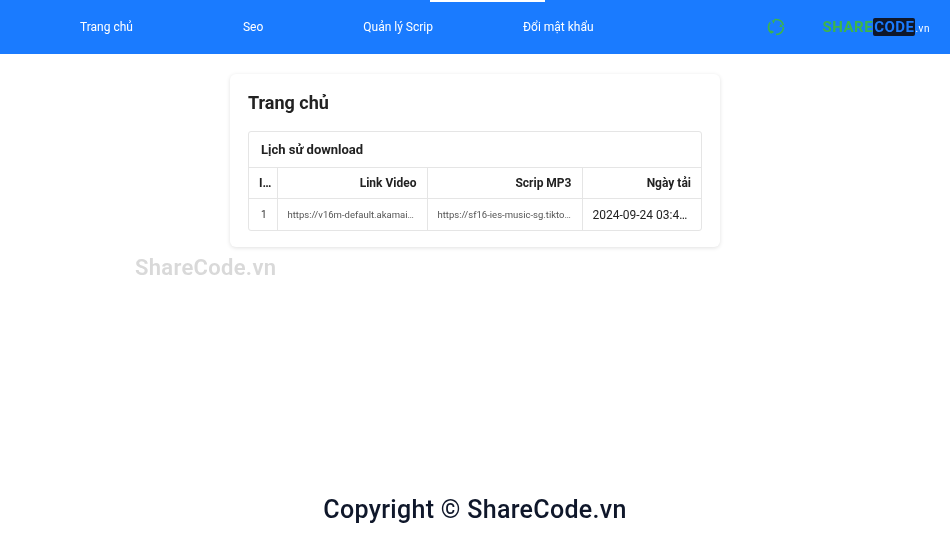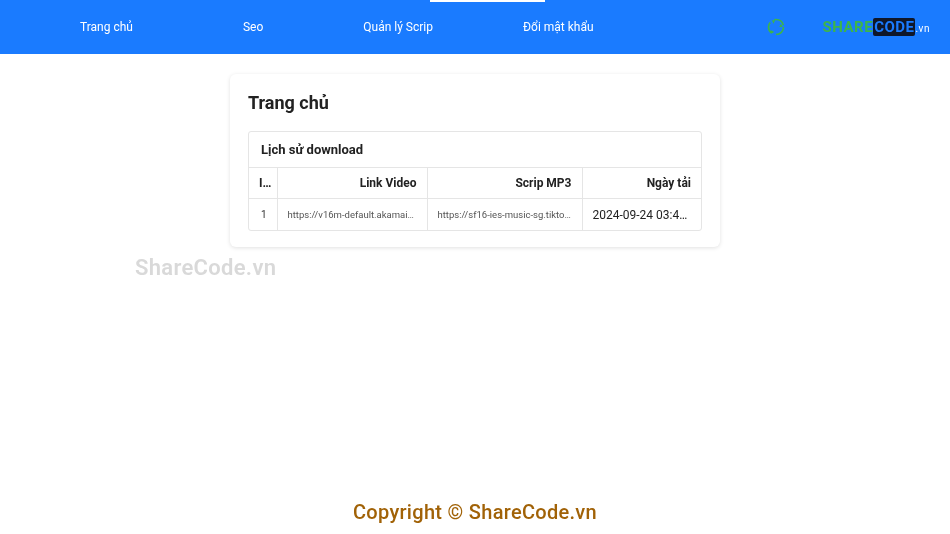--- a/index.html
+++ b/index.html
@@ -132,23 +132,23 @@
     font-size: 22px;
     font-weight: 600;
     color: #d9d9d9;
     letter-spacing: 0.3px;
   }
   .watermark2 {
     position: absolute;
     bottom: 10px;
     left: 50%;
     transform: translateX(-50%);
-    font-size: 20px;
+    font-size: 25px;
     font-weight: 500;
-    color: #a16207;
+    color: #0f172a;
     letter-spacing: 0.3px;
   }
 </style>
 </head>
 <body>
 
 <div class="nav-indicator"></div>
 
 <div class="navbar">
   <div class="nav-items">

